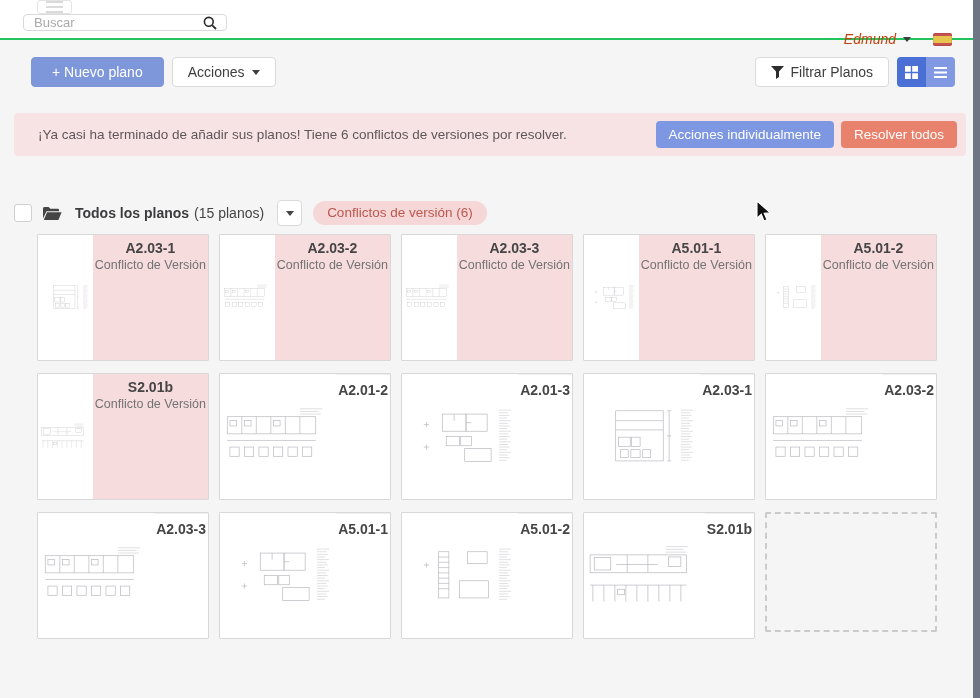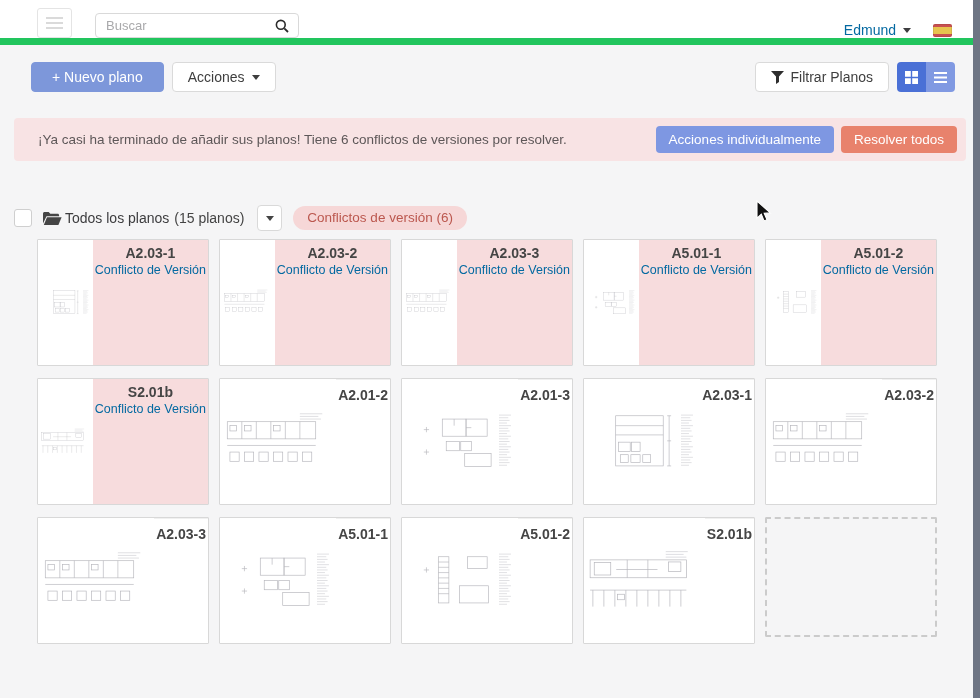--- a/index.html
+++ b/index.html
@@ -3,31 +3,31 @@
 <meta charset="utf-8">
 <style>
   html,body{margin:0;padding:0;overflow:hidden;}
   body{
     width:980px;height:698px;position:relative;
     background:#f5f5f6;
     font-family:"Liberation Sans", sans-serif;
     -webkit-font-smoothing:antialiased;
   }
   
-  .topbar{height:38px;background:#fff;border-bottom:7px solid #22c55e;display:flex;align-items:flex-end;position:relative;z-index:2;}
+  .topbar{height:38px;background:#fff;border-bottom:2px solid #22c55e;display:flex;align-items:flex-start;position:relative;z-index:2;flex-direction:column;}
   .hamburger{margin-left:37px;width:33px;height:28px;border:1px solid #e4e4e4;border-radius:3px;background:#fff;
     display:flex;flex-direction:column;justify-content:center;align-items:center;gap:3px;cursor:pointer;}
   .hamburger span{display:block;width:17px;height:2px;background:#dadada;}
   .search{margin-left:23px;width:202px;height:23px;border:1px solid #d9d9d9;border-radius:4px;background:#fff;display:flex;align-items:center;}
   .search input{border:none;outline:none;flex:1;min-width:0;padding:0 10px;font-size:13px;color:#444;background:transparent;font-family:inherit;}
   .search input::placeholder{color:#a9a9ab;}
   .search .sicon{margin-right:9px;display:flex;}
   .user{margin-left:auto;display:flex;align-items:center;margin-right:28px;gap:22px;}
   .user-btn{display:flex;align-items:center;gap:7px;cursor:pointer;}
-  .user-name{font-size:14px;color:#0369a1;}
+  .user-name{font-size:14px;color:#c2410c;font-style:italic;}
   .caret{width:0;height:0;border-left:4px solid transparent;border-right:4px solid transparent;border-top:5px solid #3d3d3f;display:inline-block;}
   .flag{width:19px;height:13px;border-radius:2px;
     background:linear-gradient(to bottom,#c85050 0 25%,#e7c44e 25% 75%,#c85050 75% 100%);
     box-shadow:0 0 0 1px rgba(0,0,0,.08) inset;}
   
   .toolbar{display:flex;align-items:center;padding:17px 25px 0 31px;}
   .btn{height:30px;box-sizing:border-box;border-radius:4px;font-size:14px;font-family:inherit;
     display:inline-flex;align-items:center;gap:7px;padding:0 15px;border:1px solid #dadada;background:#fff;color:#3e3e3e;cursor:pointer;}
   .btn-primary{background:#7d97da;border-color:#7d97da;color:#fff;padding:0 20px;}
   .ml8{margin-left:8px;}
@@ -39,37 +39,37 @@
   
   .alert{margin:26px 14px 0;background:#f8e3e4;border-radius:4px;height:43px;display:flex;align-items:center;padding:0 9px 0 24px;}
   .alert-msg{flex:1;font-size:13.5px;color:#5d5758;}
   .btn-sm{height:27px;border:none;border-radius:4px;font-size:13.5px;font-family:inherit;color:#fff;padding:0 13px;margin-left:7px;cursor:pointer;}
   .btn-blue{background:#7e97e2;}
   .btn-coral{background:#e8826c;}
   
   .folder-row{display:flex;align-items:center;margin:44px 14px 0;height:26px;}
   .checkbox{width:16px;height:16px;border:1px solid #cfcfcf;border-radius:3px;background:#fff;cursor:pointer;}
   .folder-ic{margin-left:10px;display:flex;}
-  .folder-name{margin-left:3px;font-size:14px;font-weight:normal;color:#3c3c3e;}
+  .folder-name{margin-left:13px;font-size:14px;font-weight:bold;color:#3c3c3e;}
   .folder-count{margin-left:5px;font-size:14px;color:#444;}
   .dd-btn{margin-left:13px;width:25px;height:26px;box-sizing:border-box;border:1px solid #d9d9d9;border-radius:4px;background:#fff;
     display:flex;align-items:center;justify-content:center;cursor:pointer;}
   .dd-btn .caret{border-top-color:#444;}
   .badge{margin-left:11px;height:24px;line-height:24px;border-radius:12px;background:#f6d7d7;color:#bb574e;
     font-size:13.5px;padding:0 14px;cursor:pointer;}
   
   .plan-grid{display:flex;flex-wrap:wrap;gap:12px 10px;padding:8px 41px 0 37px;}
   .card{width:172px;height:127px;box-sizing:border-box;background:#fff;border:1px solid #d8d8d8;border-radius:1px;
     display:flex;flex-direction:row;cursor:pointer;}
   .thumb{flex:1;min-height:0;padding:1px 2px;display:flex;align-items:center;justify-content:center;}
   .thumb svg{width:100%;height:100%;}
   .card-footer{text-align:center;padding:7px 2px 8px;border-top:1px solid #f0f0f0;}
   .card .title{font-size:14px;font-weight:bold;color:#454545;}
   .conflict .card-footer{background:#f7dcdd;border-top:1px solid #f7dcdd;padding:4px 2px 7px;}
-  .conflict-label{font-size:12.5px;color:#0369a1;margin-top:2px;}
+  .conflict-label{font-size:12.5px;color:#737373;margin-top:2px;}
   .placeholder{width:172px;height:120px;box-sizing:border-box;border:2px dashed #cbcbcb;border-radius:2px;}
   
   .scrollbar{position:absolute;top:0;right:0;width:7px;height:698px;background:#6e7584;z-index:60;cursor:pointer;}
   .cursor{position:absolute;left:755px;top:200px;z-index:100;pointer-events:none;}
   .hidden-defs{position:absolute;width:0;height:0;overflow:hidden;}
 </style>
 </head>
 <body>
 
 <svg class="hidden-defs" aria-hidden="true">

